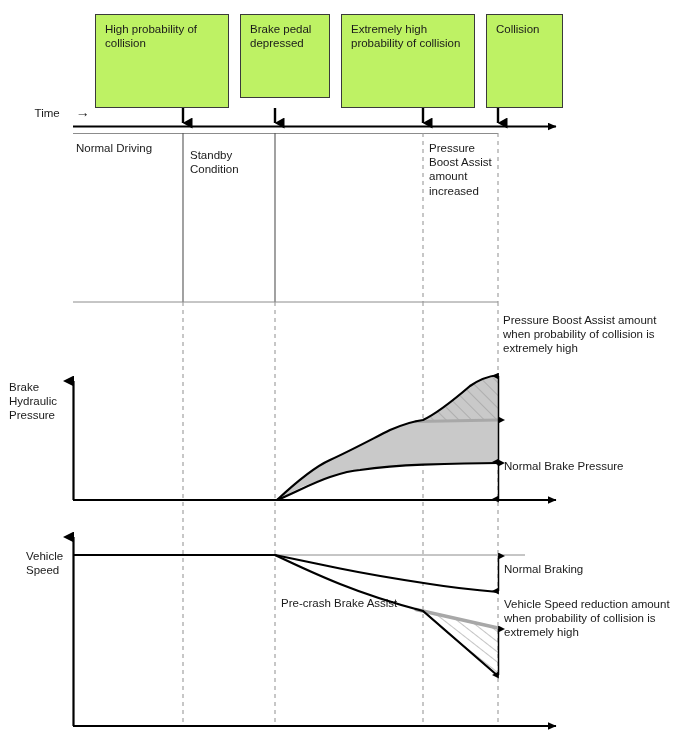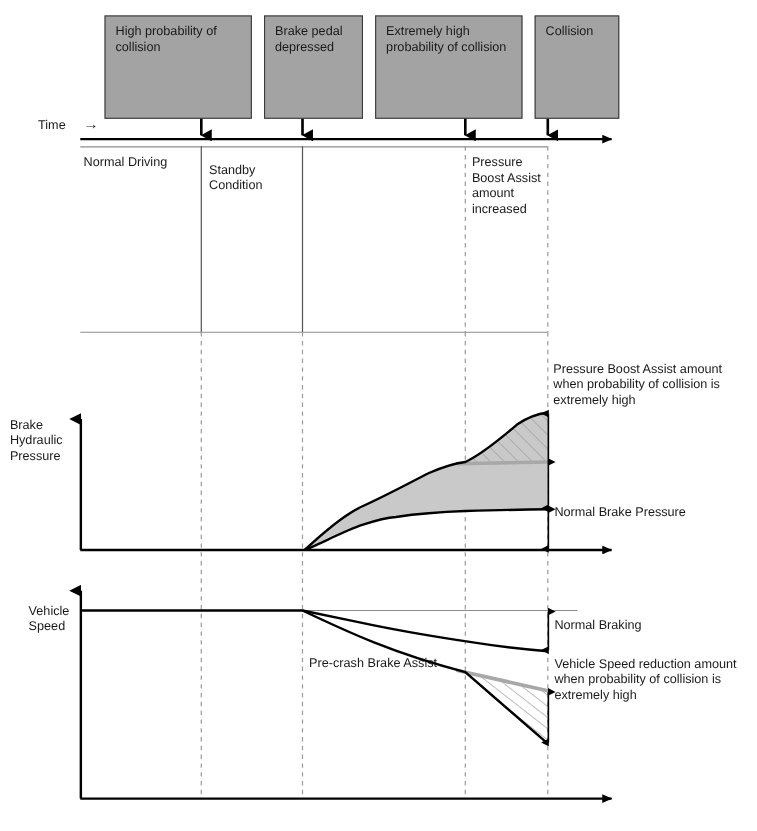--- a/index.html
+++ b/index.html
@@ -5,33 +5,33 @@
   html,body{margin:0;padding:0;background:#ffffff;}
   body{
     width:688px;height:755px;position:relative;overflow:hidden;
     font-family:"Liberation Sans","DejaVu Sans",sans-serif;
     color:#000;
   }
   #stage{position:absolute;left:0;top:0;width:688px;height:755px;}
   svg.layer{position:absolute;left:0;top:0;width:688px;height:755px;overflow:visible;}
   .txt{position:absolute;font-size:11.5px;line-height:14.2px;color:#1a1a1a;white-space:pre;}
   .boxtxt{position:absolute;font-size:11.5px;line-height:14.2px;color:#1a1a1a;}
-  .evbox{position:absolute;border:1.4px solid #3a3a3a;background:#a3a3a3;box-sizing:border-box;}
+  .evbox{position:absolute;border:1.4px solid #3a3a3a;background:#bef264;box-sizing:border-box;}
   .evbox .boxtxt{left:9px;top:7px;right:5px;}
 </style>
 </head>
 <body>
 
 <div id="stage">
 
   <div class="evbox" style="left:95px;top:14px;width:134px;height:94px;">
     <div class="boxtxt" style="white-space: pre;">High probability of
 collision</div>
   </div>
-  <div class="evbox" style="left:240px;top:14px;width:90px;height:94px;">
+  <div class="evbox" style="left:240px;top:14px;width:90px;height:84px;">
     <div class="boxtxt" style="white-space: pre;">Brake pedal
 depressed</div>
   </div>
   <div class="evbox" style="left:341px;top:14px;width:134px;height:94px;">
     <div class="boxtxt" style="white-space: pre;">Extremely high
 probability of collision</div>
   </div>
   <div class="evbox" style="left:486px;top:14px;width:77px;height:94px;">
     <div class="boxtxt">Collision</div>
   </div>
@@ -41,21 +41,21 @@
   </div>
 
   <div class="txt" style="left:76px;top:141px;">Normal Driving</div>
   <div class="txt" style="left: 190px; top: 148px; white-space: pre;">Standby
 Condition</div>
   <div class="txt" style="left: 429px; top: 141px; white-space: pre;">Pressure
 Boost Assist
 amount
 increased</div>
 
-  <div class="txt" style="left: 503px; top: 313px; white-space: pre; margin-top: 16px;">Pressure Boost Assist amount
+  <div class="txt" style="left: 503px; top: 313px; white-space: pre;">Pressure Boost Assist amount
 when probability of collision is
 extremely high</div>
 
   <div class="txt" style="left: 9px; top: 380px; white-space: pre;">Brake
 Hydraulic
 Pressure</div>
 
   <div class="txt" style="left:504px;top:459px;">Normal Brake Pressure</div>
 
   <div class="txt" style="left: 9px; top: 549px; white-space: pre; margin-left: 17px;">Vehicle

